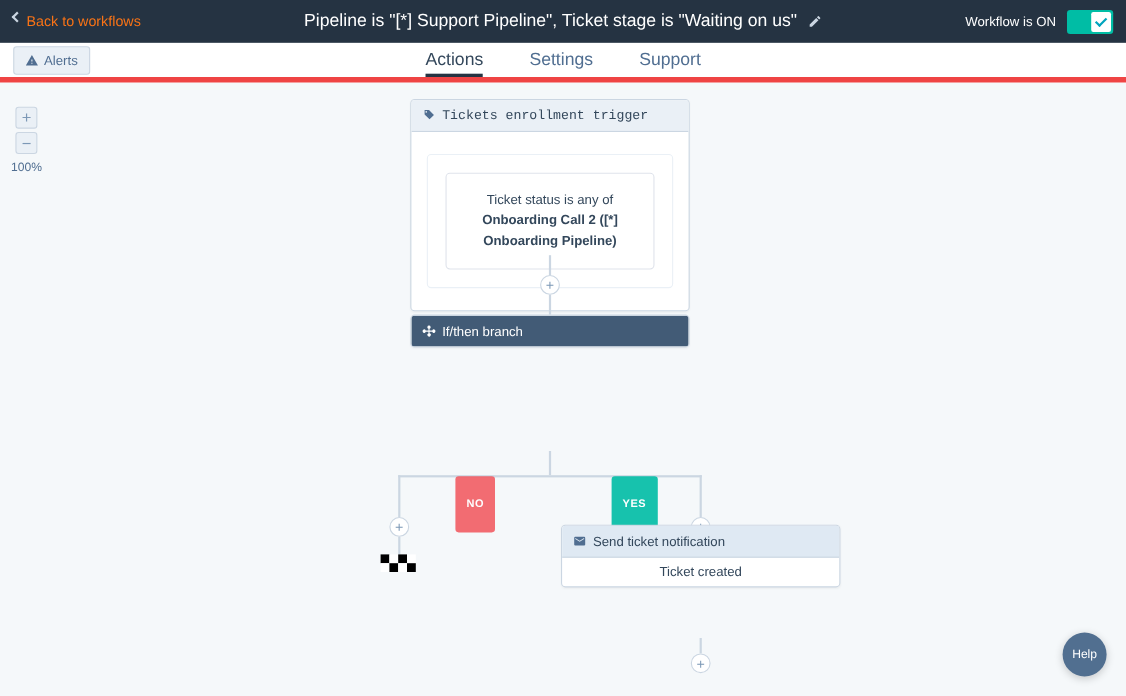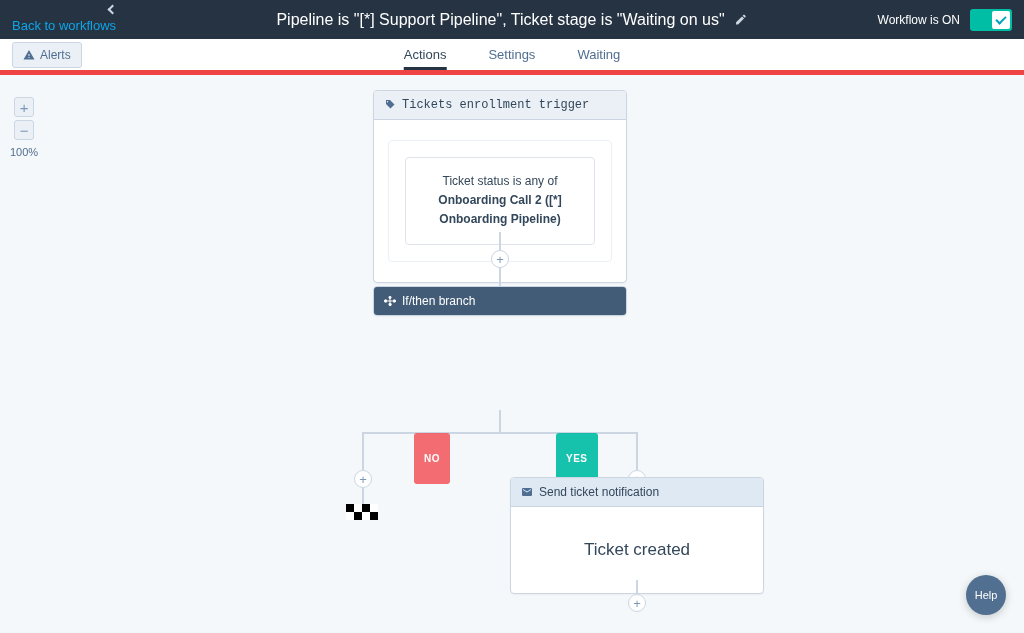--- a/index.html
+++ b/index.html
@@ -13,26 +13,25 @@
   background: #253342;
   color: #fff;
   height: 39px;
   display: flex;
   align-items: center;
   padding: 0 12px;
   position: relative;
 }
 .back-link {
   display: flex;
-  align-items: flex-end;
+  align-items: flex-start;
   font-size: 13px;
-  color: #0ea5e9;
+  color: #f97316;
   cursor: pointer;
   gap: 5px;
-  flex-direction: column;
 }
 .back-chev {
   width: 7px; height: 7px;
   border-left: 2px solid #cbd6e2;
   border-bottom: 2px solid #cbd6e2;
   transform: rotate(45deg);
 }
 .title-wrap {
   position: absolute;
   left: 50%;
@@ -92,21 +91,21 @@
 .tabs {
   position: absolute;
   left: 50%;
   transform: translateX(-50%);
   display: flex;
   gap: 42px;
   height: 100%;
   align-items: center;
 }
 .tab {
-  font-size: 13px;
+  font-size: 16px;
   color: #506e91;
   cursor: pointer;
   height: 100%;
   display: flex; align-items: center;
   border-bottom: 3px solid transparent;
   padding-top: 3px;
 }
 .tab.active { color: #33475b; font-weight: 500; border-bottom-color: #253342; }
 .right-btns { margin-left: auto; display: flex; gap: 8px; }
 
@@ -161,21 +160,21 @@
   padding: 14px 10px;
   font-size: 12px;
   color: #33475b;
   line-height: 1.6;
 }
 .inner-card-outer {
   border: 1px solid #eaf0f6;
   border-radius: 4px;
   padding: 16px;
 }
-.node-body.simple { padding: 33px 10px; font-size: 17px; }
+.node-body.simple { padding: 6px 10px; font-size: 12px; }
 
 .line { position: absolute; background: #cbd6e2; }
 .plus-circle {
   position: absolute;
   width: 18px; height: 18px;
   border: 1px solid #cbd6e2;
   border-radius: 50%;
   background: #fff;
   color: #7c98b6;
   display: flex; align-items: center; justify-content: center;
@@ -243,21 +242,21 @@
 <div class="subbar">
   <div class="btn">
     <svg class="icon-sm" viewBox="0 0 24 24" fill="#506e91">
         <path d="M1 21h22L12 2 1 21zm12-3h-2v-2h2v2zm0-4h-2v-4h2v4z"></path>
       </svg>
     <span>Alerts</span>
   </div>
   <div class="tabs">
     <div class="tab active">Actions</div>
     <div class="tab">Settings</div>
-    <div class="tab">Waiting</div>
+    <div class="tab">Support</div>
   </div>
 </div>
 
 <div class="canvas">
 
   <div class="zoom-ctl">
     <div class="zoom-btn">+</div>
     <div class="zoom-btn">−</div>
     <div class="zoom-label">100%</div>
   </div>

